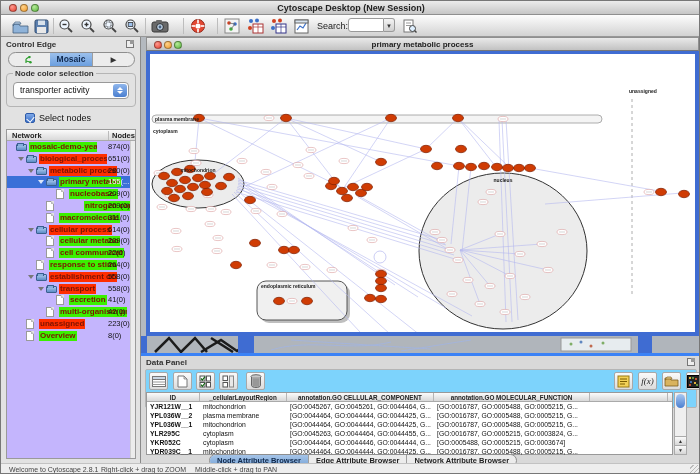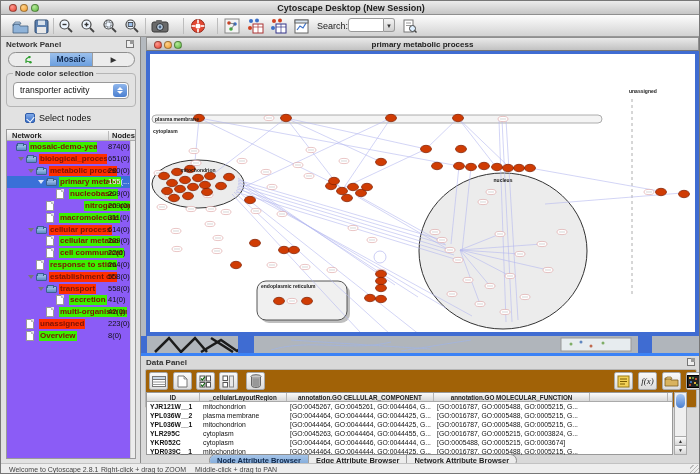--- a/index.html
+++ b/index.html
@@ -32,21 +32,21 @@
   #cp-tab-arrow{width:14px;border-left:1px solid #9e9e9e;font-size:7px;line-height:13px;text-align:center;color:#333;}
   #groupbox{position:absolute;left:5px;top:36px;width:130px;height:34px;border:1px solid #b5b5b5;border-radius:4px;}
   #groupbox-label{position:absolute;left:6px;top:-5px;background:#e2e2e2;padding:0 2px;font-size:8px;font-weight:bold;color:#333;}
   #combo{position:absolute;left:6px;top:8px;width:116px;height:17px;background:#fff;border:1px solid #999;border-radius:4px;font-size:8.5px;color:#111;line-height:15px;padding-left:6px;}
   #combo .cap{position:absolute;right:1px;top:1px;width:14px;height:13px;border-radius:3px;background:linear-gradient(#8fb6ec,#4a7fd0);}
   #combo .cap::before{content:'';position:absolute;left:4px;top:3px;border-left:3px solid transparent;border-right:3px solid transparent;border-bottom:3px solid #fff;}
   #combo .cap::after{content:'';position:absolute;left:4px;bottom:3px;border-left:3px solid transparent;border-right:3px solid transparent;border-top:3px solid #fff;}
   #selnodes{position:absolute;left:12px;top:76px;height:12px;font-size:9px;color:#111;margin-left:12px;}
   #selnodes .box{display:inline-block;width:10px;height:10px;border-radius:2px;background:linear-gradient(#7fa9e8,#3c71c8);border:1px solid #2d5aa8;position:relative;vertical-align:-2px;margin-right:4px;}
   #selnodes .box::after{content:'';position:absolute;left:2px;top:1px;width:4px;height:6px;border:solid #fff;border-width:0 1.5px 1.5px 0;transform:rotate(40deg);}
-  #tree{position:absolute;left:5px;top:92px;width:130px;height:330px;background:#8b5cf6;border:1px solid #9a9a9a;overflow:hidden;}
+  #tree{position:absolute;left:5px;top:92px;width:130px;height:330px;background:#c4b5fd;border:1px solid #9a9a9a;overflow:hidden;}
   #tree-header{position:relative;height:11px;background:linear-gradient(#fbfbfb,#d9d9d9);border-bottom:1px solid #aaa;font-size:7.5px;font-weight:bold;color:#222;}
   #tree-header .c1{position:absolute;left:5px;top:1px;}
   #tree-header .c2{position:absolute;left:101px;top:1px;border-left:1px solid #bbb;padding-left:3px;}
   #tree-rows{position:relative;}
   .trow{position:absolute;left:0;width:130px;height:12px;}
   .trow.sel{background:#3a70d8;}
   .trow .arrow{position:absolute;top:4px;width:0;height:0;border-left:3.5px solid transparent;border-right:3.5px solid transparent;border-top:4.5px solid #777;}
   .trow.sel .arrow{border-top-color:#dce6f8;}
   .fold{position:absolute;top:3px;width:11px;height:7px;background:linear-gradient(#a9c8ef,#5d8cc7);border:1px solid #3a6090;border-radius:1px;}
   .fold::before{content:'';position:absolute;left:0px;top:-2px;width:5px;height:2px;background:#86aede;border:1px solid #3a6090;border-bottom:none;border-radius:1px 1px 0 0;}
@@ -60,21 +60,21 @@
   #tree-scroll{position:absolute;right:0;top:11px;bottom:0;width:5px;background:#ececec;border-left:1px solid #d0d0d0;}
   
   #desktop{left:140px;top:36px;width:560px;height:316px;background:#b4b9bf;overflow:hidden;}
   #net-window{position:absolute;left:5px;top:0;width:553px;height:299px;}
   #net-titlebar{position:absolute;left:0;top:0;width:100%;height:14px;background:linear-gradient(#e9e9e9,#c2c2c2);border:1px solid #8f8f8f;border-bottom:1px solid #777;}
   #net-body{position:absolute;left:0;top:14px;width:553px;height:285px;border:4px solid #3f6cd2;border-top-width:3px;background:#fff;}
   #net-canvas{position:absolute;left:0;top:0;width:545px;height:278px;}
   #behind-strip{position:absolute;left:0;top:299px;width:560px;height:17px;}
   
   #data-panel{left:140px;top:352px;width:560px;height:110px;background:#d9d9d9;border-top:3px solid #3b82f6;}
-  #dp-toolbar{position:absolute;left:4px;top:13px;width:552px;height:39px;background:#a16207;border:1px solid #b5b5b5;border-radius:2px;}
+  #dp-toolbar{position:absolute;left:4px;top:13px;width:552px;height:39px;background:#7dd3fc;border:1px solid #b5b5b5;border-radius:2px;}
   .dbtn{position:absolute;top:2px;width:19px;height:18px;background:linear-gradient(#fafafa,#dcdcdc);border:1px solid #a8a8a8;border-radius:2px;display:flex;align-items:center;justify-content:center;}
   #dp-table{position:absolute;left:5px;top:36px;width:527px;height:63px;background:#fff;border:1px solid #999;}
   #dp-thead{display:flex;height:9px;background:linear-gradient(#fbfbfb,#d8d8d8);border-bottom:1px solid #aaa;}
   #dp-thead .th{font-size:6.3px;font-weight:bold;color:#222;text-align:center;border-right:1px solid #b5b5b5;overflow:hidden;white-space:nowrap;line-height:9px;}
   .dp-row{display:flex;height:9px;}
   .dp-row .td{font-size:6.8px;color:#111;padding-left:3px;overflow:hidden;white-space:nowrap;line-height:9px;}
   .dp-row .td:first-child{font-weight:bold;}
   #dp-vscroll{position:absolute;left:533px;top:36px;width:13px;height:63px;background:#efefef;border:1px solid #aaa;}
   #dp-vscroll .thumb{position:absolute;left:1px;top:1px;width:9px;height:14px;border-radius:5px;background:linear-gradient(#a9c8f2,#4a7fd0);}
   #dp-vscroll .arr{position:absolute;left:0;width:11px;height:9px;background:linear-gradient(#fafafa,#d6d6d6);border-top:1px solid #aaa;font-size:5px;text-align:center;line-height:9px;color:#333;}
@@ -214,21 +214,21 @@
           <rect x="1" y="1" width="9" height="12" fill="#fff" stroke="#777"></rect>
           <line x1="3" y1="4" x2="8" y2="4" stroke="#999"></line>
           <line x1="3" y1="6.5" x2="8" y2="6.5" stroke="#999"></line>
           <circle cx="9.5" cy="9.5" r="3" fill="#dff0ff" stroke="#444" stroke-width="1"></circle>
           <line x1="11.5" y1="11.5" x2="13.5" y2="13.5" stroke="#444" stroke-width="1.4"></line>
         </svg>
     </span>
   </div>
 
   <div class="abs" id="control-panel">
-    <div class="panel-head">Network Panel</div>
+    <div class="panel-head">Control Edge</div>
     <span class="float-ic" style="right:6px;top:3px;"></span>
 
     <div id="cp-tabs">
       <div class="cp-tab"><span class="twig"><svg width="8" height="8" viewBox="0 0 8 8">
               <path d="M1 7V3M1 3l3-2M1 5l4 1" stroke="#2e9e2e" stroke-width="1.2" fill="none"></path>
               <circle cx="4.5" cy="1" r="1.2" fill="#2e9e2e"></circle>
               <circle cx="5.5" cy="6.2" r="1.2" fill="#2e9e2e"></circle>
             </svg></span></div>
       <div class="cp-tab sel"><span>Mosaic</span></div>
       <div class="cp-tab" id="cp-tab-arrow">▶</div>

